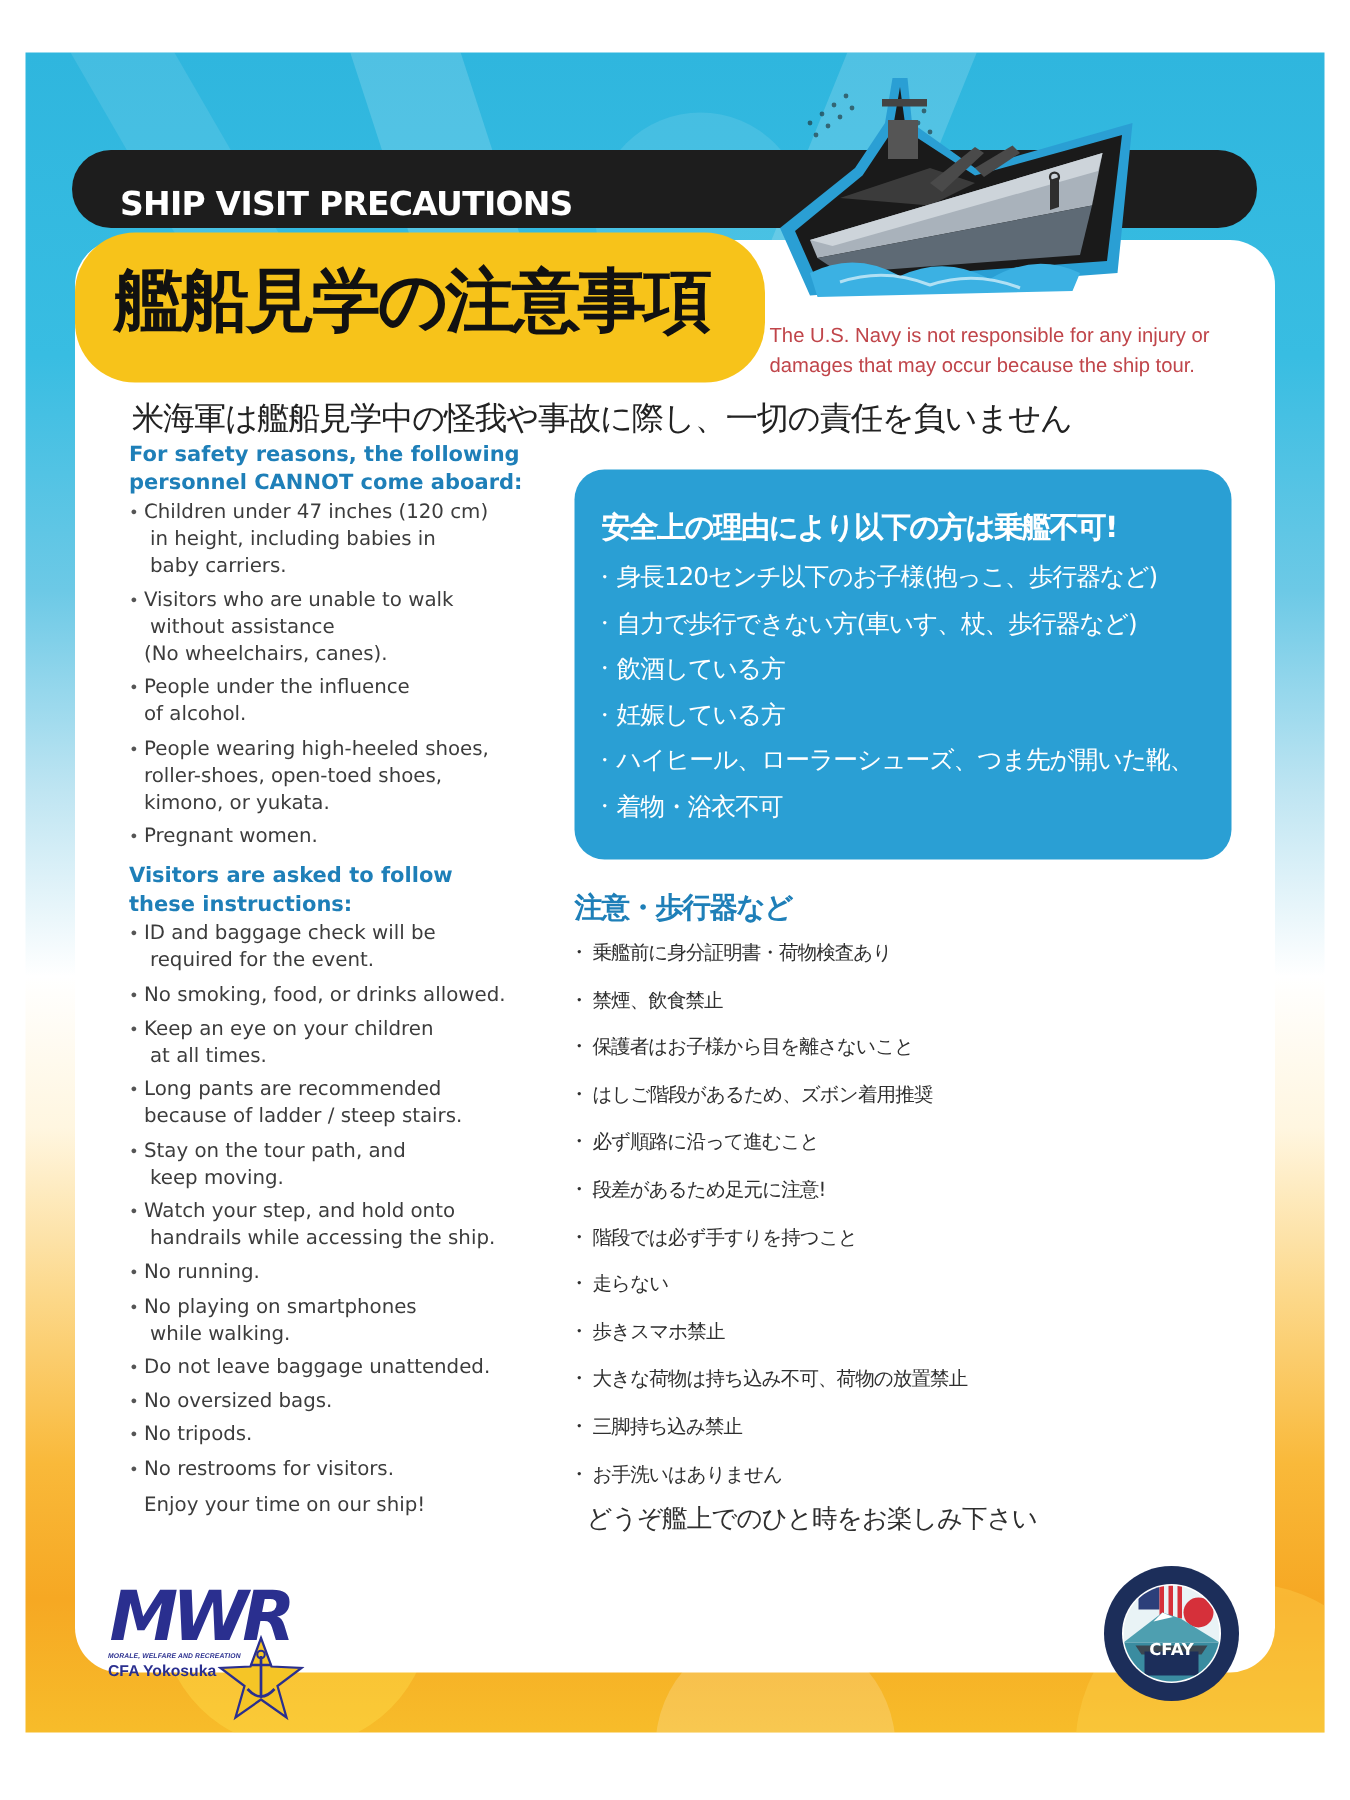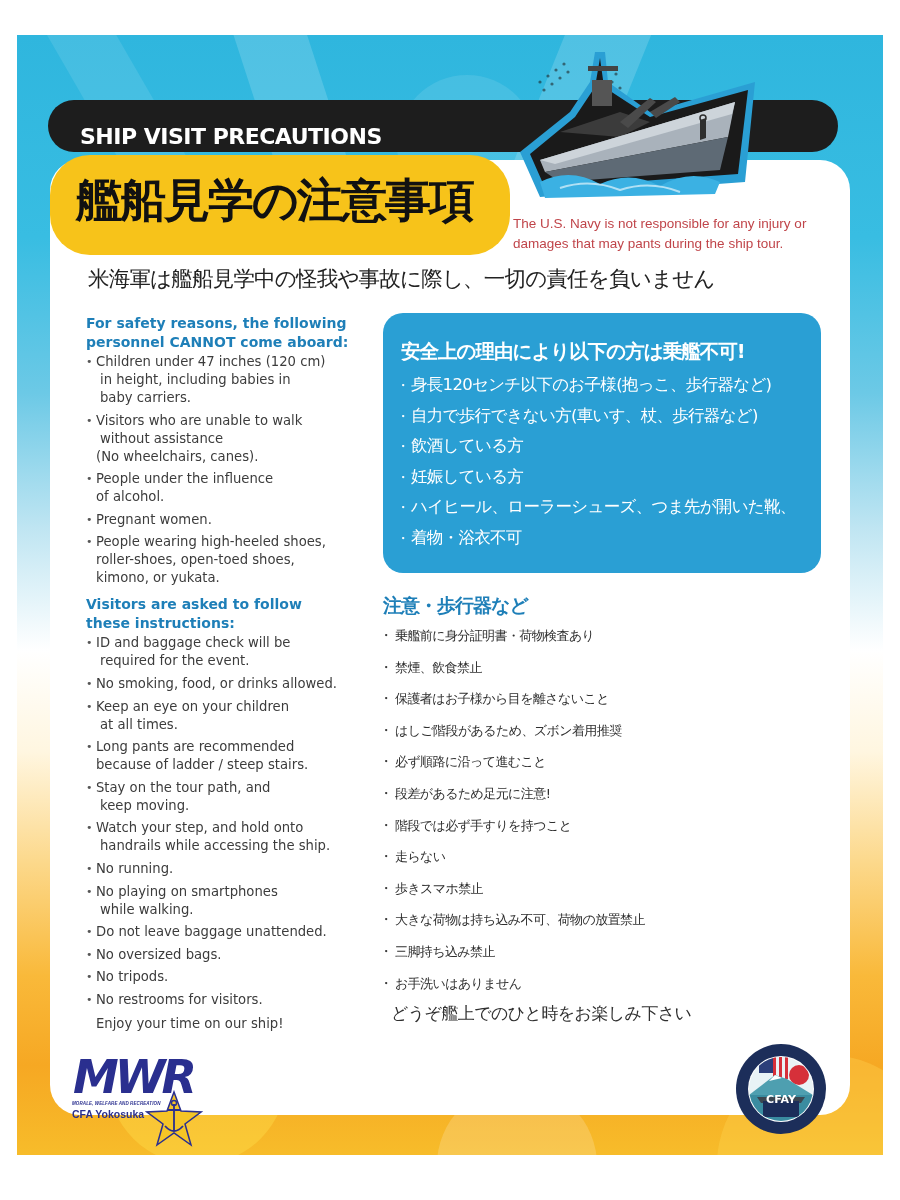--- a/index.html
+++ b/index.html
@@ -51,21 +51,21 @@
   .disclaimer-en {
     position: absolute; left: 513px; top: 214px; width: 320px;
     font-family: "Liberation Sans", sans-serif; font-size: 13.5px; line-height: 20px; color: #c0454a;
   }
 
   .jp-disclaimer {
     position: absolute; left: 88px; top: 264px; width: 740px;
     font-family: "DejaVu Sans", sans-serif; font-size: 21.5px; color: #222222; letter-spacing: -0.8px;
   }
 
-  .left-col { position: absolute; left: 86px; top: 314px; width: 290px; }
+  .left-col { position: absolute; left: 86px; top: 294px; width: 290px; }
   .sec-heading {
     font-family: "DejaVu Sans", sans-serif; font-weight: bold; font-size: 14px; line-height: 19px;
     color: #1e7fb8;
   }
   .en-list { list-style: none; margin-top: 1px; }
   .en-list li {
     position: relative; padding-left: 10px; font-family: "DejaVu Sans", sans-serif;
     font-size: 13.2px; line-height: 18px; color: #3c3c3c; margin-bottom: 4.6px;
   }
   .en-list li::before { content: "\2022"; position: absolute; left: 0; top: 0; color: #555; font-size: 11px; }
@@ -175,21 +175,21 @@
   <path d="M40 118 L235 60 L232 72 L55 122 Z" fill="#cdd4da"></path>
   <path d="M45 130 L228 95 L220 128 L60 140 Z" fill="#5e6a75"></path>
   <path d="M200 78 L206 76 L206 96 L200 98 Z" fill="#2e2e2e"></path>
   <circle cx="203" cy="76" r="3" fill="none" stroke="#2e2e2e" stroke-width="1.5"></circle>
   <path d="M40 140 Q70 125 100 142 Q130 128 160 144 Q190 126 220 140 L215 152 L45 156 Z" fill="#3bb1e3"></path>
   <path d="M60 146 Q90 136 120 148 Q150 138 180 150" stroke="#ffffff" stroke-width="2" fill="none" opacity="0.6"></path>
 </svg>
 
 <div class="disclaimer-en">
   <div>The U.S. Navy is not responsible for any injury or</div>
-  <div>damages that may pants during the ship tour.</div>
+  <div>damages that may occur because the ship tour.</div>
 </div>
 
 <div class="jp-disclaimer">米海軍は艦船見学中の怪我や事故に際し、一切の責任を負いません</div>
 
 <div class="left-col">
   <div class="sec-heading">
     <div>For safety reasons, the following</div>
     <div>personnel CANNOT come aboard:</div>
   </div>
   <ul class="en-list">
@@ -201,26 +201,26 @@
     <li>
       <span class="line">Visitors who are unable to walk</span>
       <span class="line indent">without assistance</span>
       <span class="line">(No wheelchairs, canes).</span>
     </li>
     <li>
       <span class="line">People under the influence</span>
       <span class="line">of alcohol.</span>
     </li>
     <li>
-      <span class="line">Pregnant women.</span>
-    </li>
-    <li>
       <span class="line">People wearing high-heeled shoes,</span>
       <span class="line">roller-shoes, open-toed shoes,</span>
       <span class="line">kimono, or yukata.</span>
+    </li>
+    <li>
+      <span class="line">Pregnant women.</span>
     </li>
   </ul>
 
   <div class="sec-heading gap-section">
     <div>Visitors are asked to follow</div>
     <div>these instructions:</div>
   </div>
   <ul class="en-list">
     <li>
       <span class="line">ID and baggage check will be</span>

